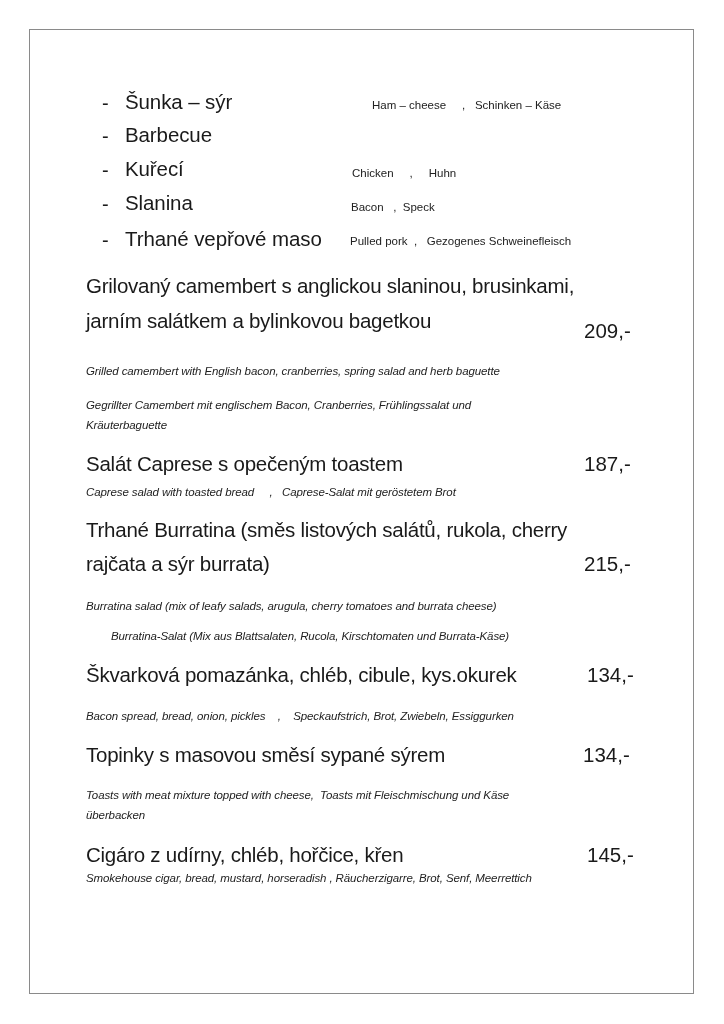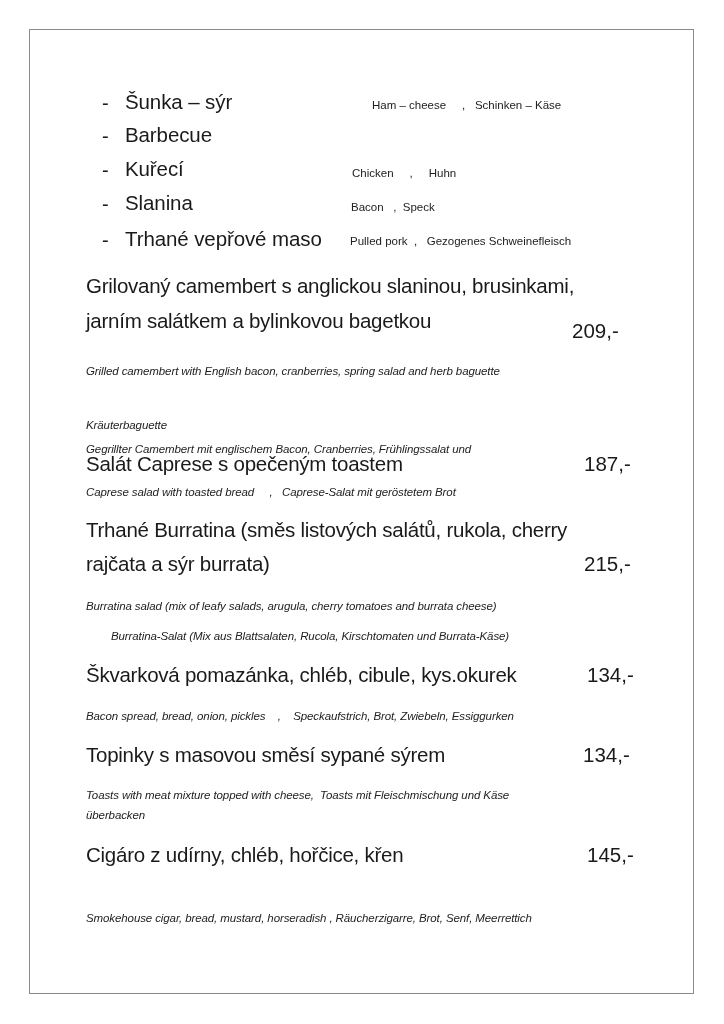--- a/index.html
+++ b/index.html
@@ -93,23 +93,23 @@
   <span class="variant-trans abs" style="left: 351px; top: 199px; white-space: pre;">Bacon   ,  Speck</span>
 
   <span class="variant-dash" style="top:228px">-</span>
   <span class="variant-name" style="top:227px">Trhané vepřové maso</span>
   <span class="variant-trans abs" style="left: 350px; top: 233px; white-space: pre;">Pulled pork  ,   Gezogenes Schweinefleisch</span>
 </div>
 
 <div>
   <div class="dish-title abs" style="top:273px">Grilovaný camembert s anglickou slaninou, brusinkami,</div>
   <div class="dish-title abs" style="top:308px">jarním salátkem a bylinkovou bagetkou</div>
-  <div class="price abs" style="left:572px;top:318px">209,-</div>
+  <div class="price abs" style="left:584px;top:318px">209,-</div>
   <div class="desc abs" style="top: 361px; white-space: pre;">Grilled camembert with English bacon, cranberries, spring salad and herb baguette</div>
-  <div class="desc abs" style="top: 395px; white-space: pre; margin-top: 44px;">Gegrillter Camembert mit englischem Bacon, Cranberries, Frühlingssalat und</div>
+  <div class="desc abs" style="top: 395px; white-space: pre;">Gegrillter Camembert mit englischem Bacon, Cranberries, Frühlingssalat und</div>
   <div class="desc abs" style="top: 415px; white-space: pre;">Kräuterbaguette</div>
 </div>
 
 <div>
   <div class="dish-title abs" style="top:451px">Salát Caprese s opečeným toastem</div>
   <div class="price abs" style="left:584px;top:451px">187,-</div>
   <div class="desc abs" style="top: 482px; white-space: pre;">Caprese salad with toasted bread     ,   Caprese-Salat mit geröstetem Brot</div>
 </div>
 
 <div>
@@ -129,14 +129,14 @@
 <div>
   <div class="dish-title abs" style="top:742px">Topinky s masovou směsí sypané sýrem</div>
   <div class="price abs" style="left:583px;top:742px">134,-</div>
   <div class="desc abs" style="top: 785px; white-space: pre;">Toasts with meat mixture topped with cheese,  Toasts mit Fleischmischung und Käse</div>
   <div class="desc abs" style="top: 805px; white-space: pre;">überbacken</div>
 </div>
 
 <div>
   <div class="dish-title abs" style="top:842px">Cigáro z udírny, chléb, hořčice, křen</div>
   <div class="price abs" style="left:587px;top:842px">145,-</div>
-  <div class="desc abs" style="top: 908px; white-space: pre; text-align: center;">Smokehouse cigar, bread, mustard, horseradish , Räucherzigarre, Brot, Senf, Meerrettich</div>
+  <div class="desc abs" style="top: 868px; white-space: pre; text-align: center;">Smokehouse cigar, bread, mustard, horseradish , Räucherzigarre, Brot, Senf, Meerrettich</div>
 </div>
 
 </body></html>

